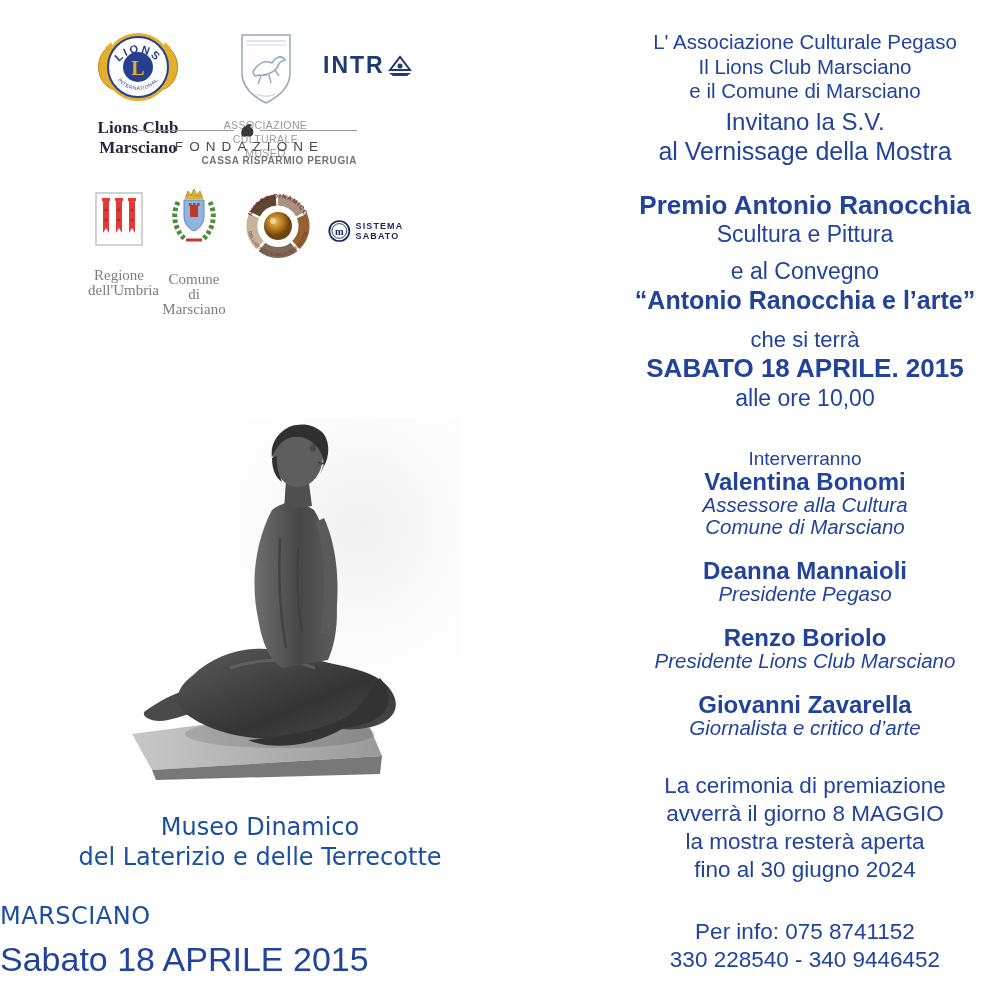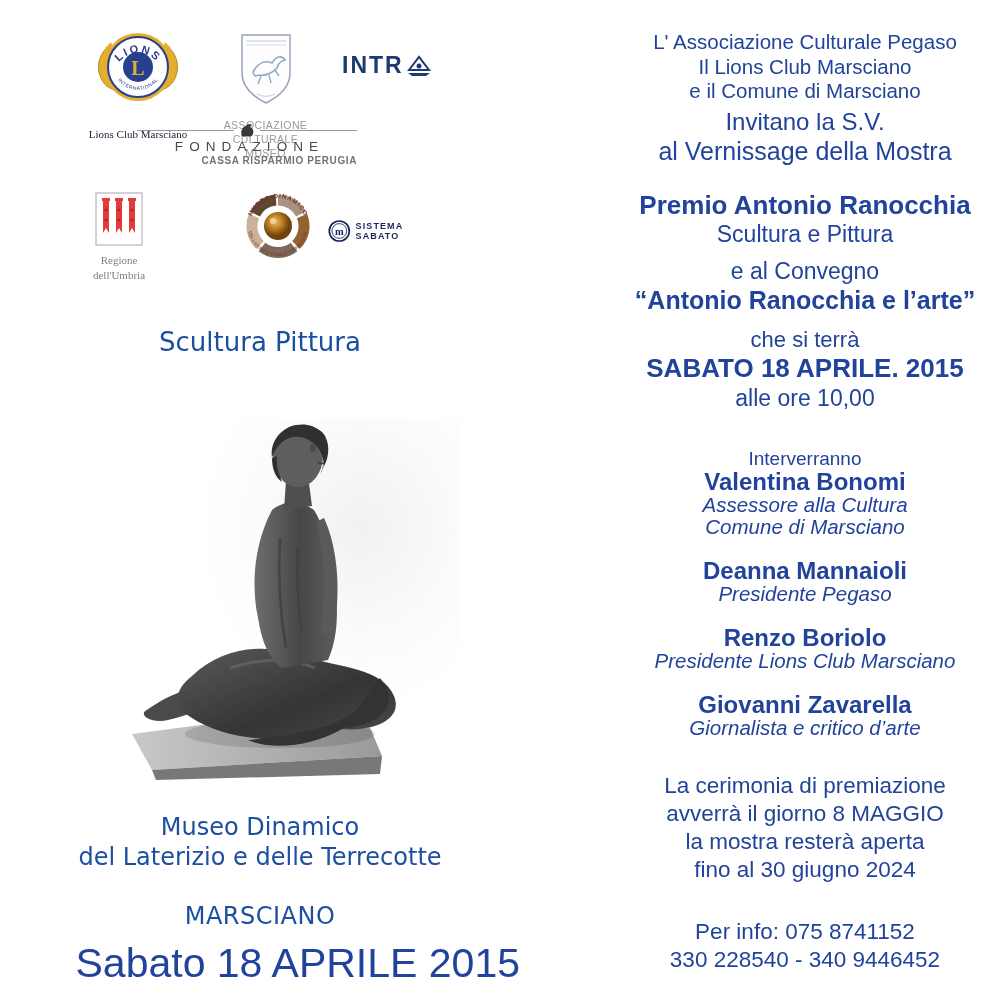--- a/index.html
+++ b/index.html
@@ -7,53 +7,53 @@
     --dark-text:#2b2b2b; --lions-gold:#e3af2c; --lions-blue:#273f8f;
     --regione-red:#e23b3a; --wreath-green:#4e8c3c; --sistema-navy:#15265c;
   }
   *{margin:0;padding:0;box-sizing:border-box;}
   body{background:#fff;font-family:"Liberation Sans",sans-serif;}
   .page{position:relative;width:1008px;height:1000px;background:#fff;overflow:hidden;}
 
   
   .logo-block{position:absolute;text-align:center;}
   .lions{left:78px;top:24px;width:120px;}
-  .lions-caption{font-family:"Liberation Serif",serif;font-weight:normal;font-size:11px;color:#24243a;margin-top:14px;}
+  .lions-caption{font-family:"Liberation Serif",serif;font-weight:bold;font-size:17px;color:#24243a;margin-top:4px;}
   .pegaso{left:208px;top:32px;width:115px;}
   .pegaso-caption{font-size:10.5px;color:#999;letter-spacing:.4px;line-height:14px;margin-top:6px;}
   .intra{left:323px;top:52px;width:100px;display:flex;align-items:center;gap:2px;}
   .intra-text{font-size:23px;font-weight:bold;letter-spacing:2px;color:#1d3a72;font-family:"Liberation Sans",sans-serif;}
 
   .fondazione{left:137px;top:122px;width:220px;position:absolute;text-align:center;}
   .fond-rule-row{display:flex;align-items:center;justify-content:center;gap:4px;}
   .fond-rule{flex:1;height:1px;background:#999;}
   .fond-line1{font-size:13.5px;color:#4a4a4a;letter-spacing:.45em;margin-top:1px;margin-left:5px;}
   .fond-line2{font-size:10px;font-weight:bold;color:#737373;letter-spacing:.06em;margin-top:1px;text-align:right;}
 
   .regione{left:88px;top:192px;width:62px;}
   .comune{left:158px;top:188px;width:72px;}
-  .serif-caption{font-family:"Liberation Serif",serif;font-size:11px;color:#7d7d7d;line-height:15px;margin-top:3px;}
+  .serif-caption{font-family:"Liberation Serif",serif;font-size:15px;color:#7d7d7d;line-height:15px;margin-top:18px;}
   .museo-circ{left:240px;top:188px;width:76px;}
   .sistema{left:328px;top:218px;width:110px;display:flex;align-items:center;gap:5px;}
   .sistema-label{font-size:9px;font-weight:bold;letter-spacing:1.1px;color:#15265c;}
 
   .l-title{position:absolute;left:0;top:324px;width:520px;text-align:center;
     font-family:"DejaVu Sans",sans-serif;color:var(--title-blue);}
   .l-title-main{font-size:27px;letter-spacing:-.5px;}
   .l-title-year{font-size:21px;}
   .l-title-sub{font-size:26px;margin-top:3px;}
 
   .sculpture-wrap{position:absolute;left:130px;top:418px;width:330px;height:366px;}
 
   .l-venue{position:absolute;left:0;top:812px;width:520px;text-align:center;
     font-family:"DejaVu Sans",sans-serif;font-size:24px;line-height:30px;color:var(--title-blue);}
-  .l-city{position:absolute;left:0;top:902px;width:520px;text-align:center;
+  .l-city{position:absolute;left:0;top:902px;width:520px;text-align:left;
     font-family:"DejaVu Sans",sans-serif;font-size:24px;letter-spacing:.5px;color:var(--title-blue);}
-  .l-date{position:absolute;left:0;top:940px;width:520px;text-align:right;
-    font-size:41px;color:var(--text-blue);padding-left:32px;}
+  .l-date{position:absolute;left:0;top:940px;width:520px;text-align:left;
+    font-size:34px;color:var(--text-blue);}
 
   
   .rcol{position:absolute;left:600px;top:0;width:410px;text-align:center;color:var(--text-blue);}
   .r-inviters{position:absolute;left:0;top:30px;width:100%;}
   .r-inviters .ln{font-size:20.5px;line-height:24.5px;}
   .r-invite1{font-size:24px;line-height:29px;margin-top:3px;}
   .r-invite2{font-size:25px;line-height:30px;}
 
   .r-premio{position:absolute;left:0;top:190px;width:100%;}
   .r-premio-1{font-size:26px;font-weight:bold;line-height:30px;}
@@ -111,21 +111,21 @@
       <path d="M16,40 c5,-9 12,-12 19,-9 c4,-7 10,-8 13,-3 c-4,1 -7,4 -8,8 c-5,6 -13,8 -19,7 c-2,2 -4,1 -5,-3 Z" fill="none" stroke="#93a7c9" stroke-width="1.6"></path>
       <path d="M24,44 l-3,8 M32,43 l2,8 M38,38 l4,6" stroke="#93a7c9" stroke-width="1.4" fill="none"></path>
       <path d="M20,62 a10,4 0 0 0 18,0" fill="none" stroke="#c3c9d6" stroke-width="1"></path>
     </svg>
     <div class="pegaso-caption">
       <div>ASSOCIAZIONE CULTURALE</div>
       <div>MUSEO</div>
     </div>
   </div>
 
-  <div class="intra" style="position:absolute;margin-left:19px;">
+  <div class="intra" style="position:absolute;">
     <span class="intra-text">INTR</span>
     <svg width="26" height="22" viewBox="0 0 26 22">
       <path d="M3,15 L13,2 L23,15 Z" fill="none" stroke="#1d3a72" stroke-width="2"></path>
       <circle cx="13" cy="11" r="2.5" fill="#1d3a72"></circle>
       <path d="M2,18 h22 l-4,3 h-14 Z" fill="#1d3a72"></path>
     </svg>
   </div>
 
   <div class="fondazione">
     <div class="fond-rule-row">
@@ -158,20 +158,38 @@
           <circle cx="24" cy="28" r="1.6"></circle>
           <circle cx="37" cy="28" r="1.6"></circle>
       </g>
     </svg>
     <div class="serif-caption">
       <div>Regione</div>
       <div>dell'Umbria</div>
     </div>
   </div>
 
+  <div class="logo-block comune">
+    <svg width="56" height="62" viewBox="0 0 56 62">
+      <path d="M20,8 l2,-5 l3,4 l3,-6 l3,6 l3,-4 l2,5 Z" fill="#d8b23a" stroke="#a8871f" stroke-width=".8"></path>
+      <rect x="19" y="8" width="18" height="3" fill="#d8b23a"></rect>
+      <path d="M18,12 h20 v16 c0,8 -5,13 -10,15 c-5,-2 -10,-7 -10,-15 Z" fill="#8fb4dd" stroke="#5b87c5" stroke-width="1"></path>
+      <rect x="24" y="17" width="8" height="12" fill="#c0392b"></rect>
+      <rect x="23" y="15" width="2.5" height="3" fill="#c0392b"></rect>
+        <rect x="27" y="15" width="2.5" height="3" fill="#c0392b"></rect>
+        <rect x="31" y="15" width="2.5" height="3" fill="#c0392b"></rect>
+      <path d="M12,14 c-6,12 -4,28 8,38" fill="none" stroke="#4e8c3c" stroke-width="5" stroke-dasharray="3.5,2.5"></path>
+      <path d="M44,14 c6,12 4,28 -8,38" fill="none" stroke="#4e8c3c" stroke-width="5" stroke-dasharray="3.5,2.5"></path>
+      <path d="M20,52 h16" stroke="#c0392b" stroke-width="3"></path>
+    </svg>
+    <div class="serif-caption">
+      <div>Comune</div>
+      <div>di Marsciano</div>
+    </div>
+  </div>
 
   <div class="logo-block museo-circ">
     <svg width="76" height="76" viewBox="0 0 76 76">
       <defs>
         <radialGradient id="amber" cx="40%" cy="35%">
           <stop offset="0%" stop-color="#e8c063"></stop>
             <stop offset="55%" stop-color="#b87a1e"></stop>
             <stop offset="100%" stop-color="#6e4410"></stop>
         </radialGradient>
       </defs>
@@ -198,21 +216,20 @@
   <div class="sistema" style="position:absolute;">
     <svg width="26" height="26" viewBox="0 0 26 26">
       <circle cx="13" cy="13" r="11.5" fill="none" stroke="#15265c" stroke-width="2"></circle>
       <circle cx="13" cy="13" r="8.5" fill="none" stroke="#15265c" stroke-width="1"></circle>
       <text x="13" y="17.5" text-anchor="middle" font-size="12" font-weight="bold" fill="#15265c" font-family="Liberation Serif,serif">m</text>
     </svg>
     <span class="sistema-label">SISTEMA SABATO</span>
   </div>
 
   <div class="l-title">
-    <div class="l-title-sub">Scultura Pittura</div>
   </div>
 
   <div class="sculpture-wrap">
     <svg width="330" height="366" viewBox="0 0 330 366">
       <defs>
         <linearGradient id="gBody" x1="0" y1="0" x2="1" y2="0">
           <stop offset="0%" stop-color="#6e6e6e"></stop>
             <stop offset="55%" stop-color="#474747"></stop>
             <stop offset="100%" stop-color="#5d5d5d"></stop>
         </linearGradient>

